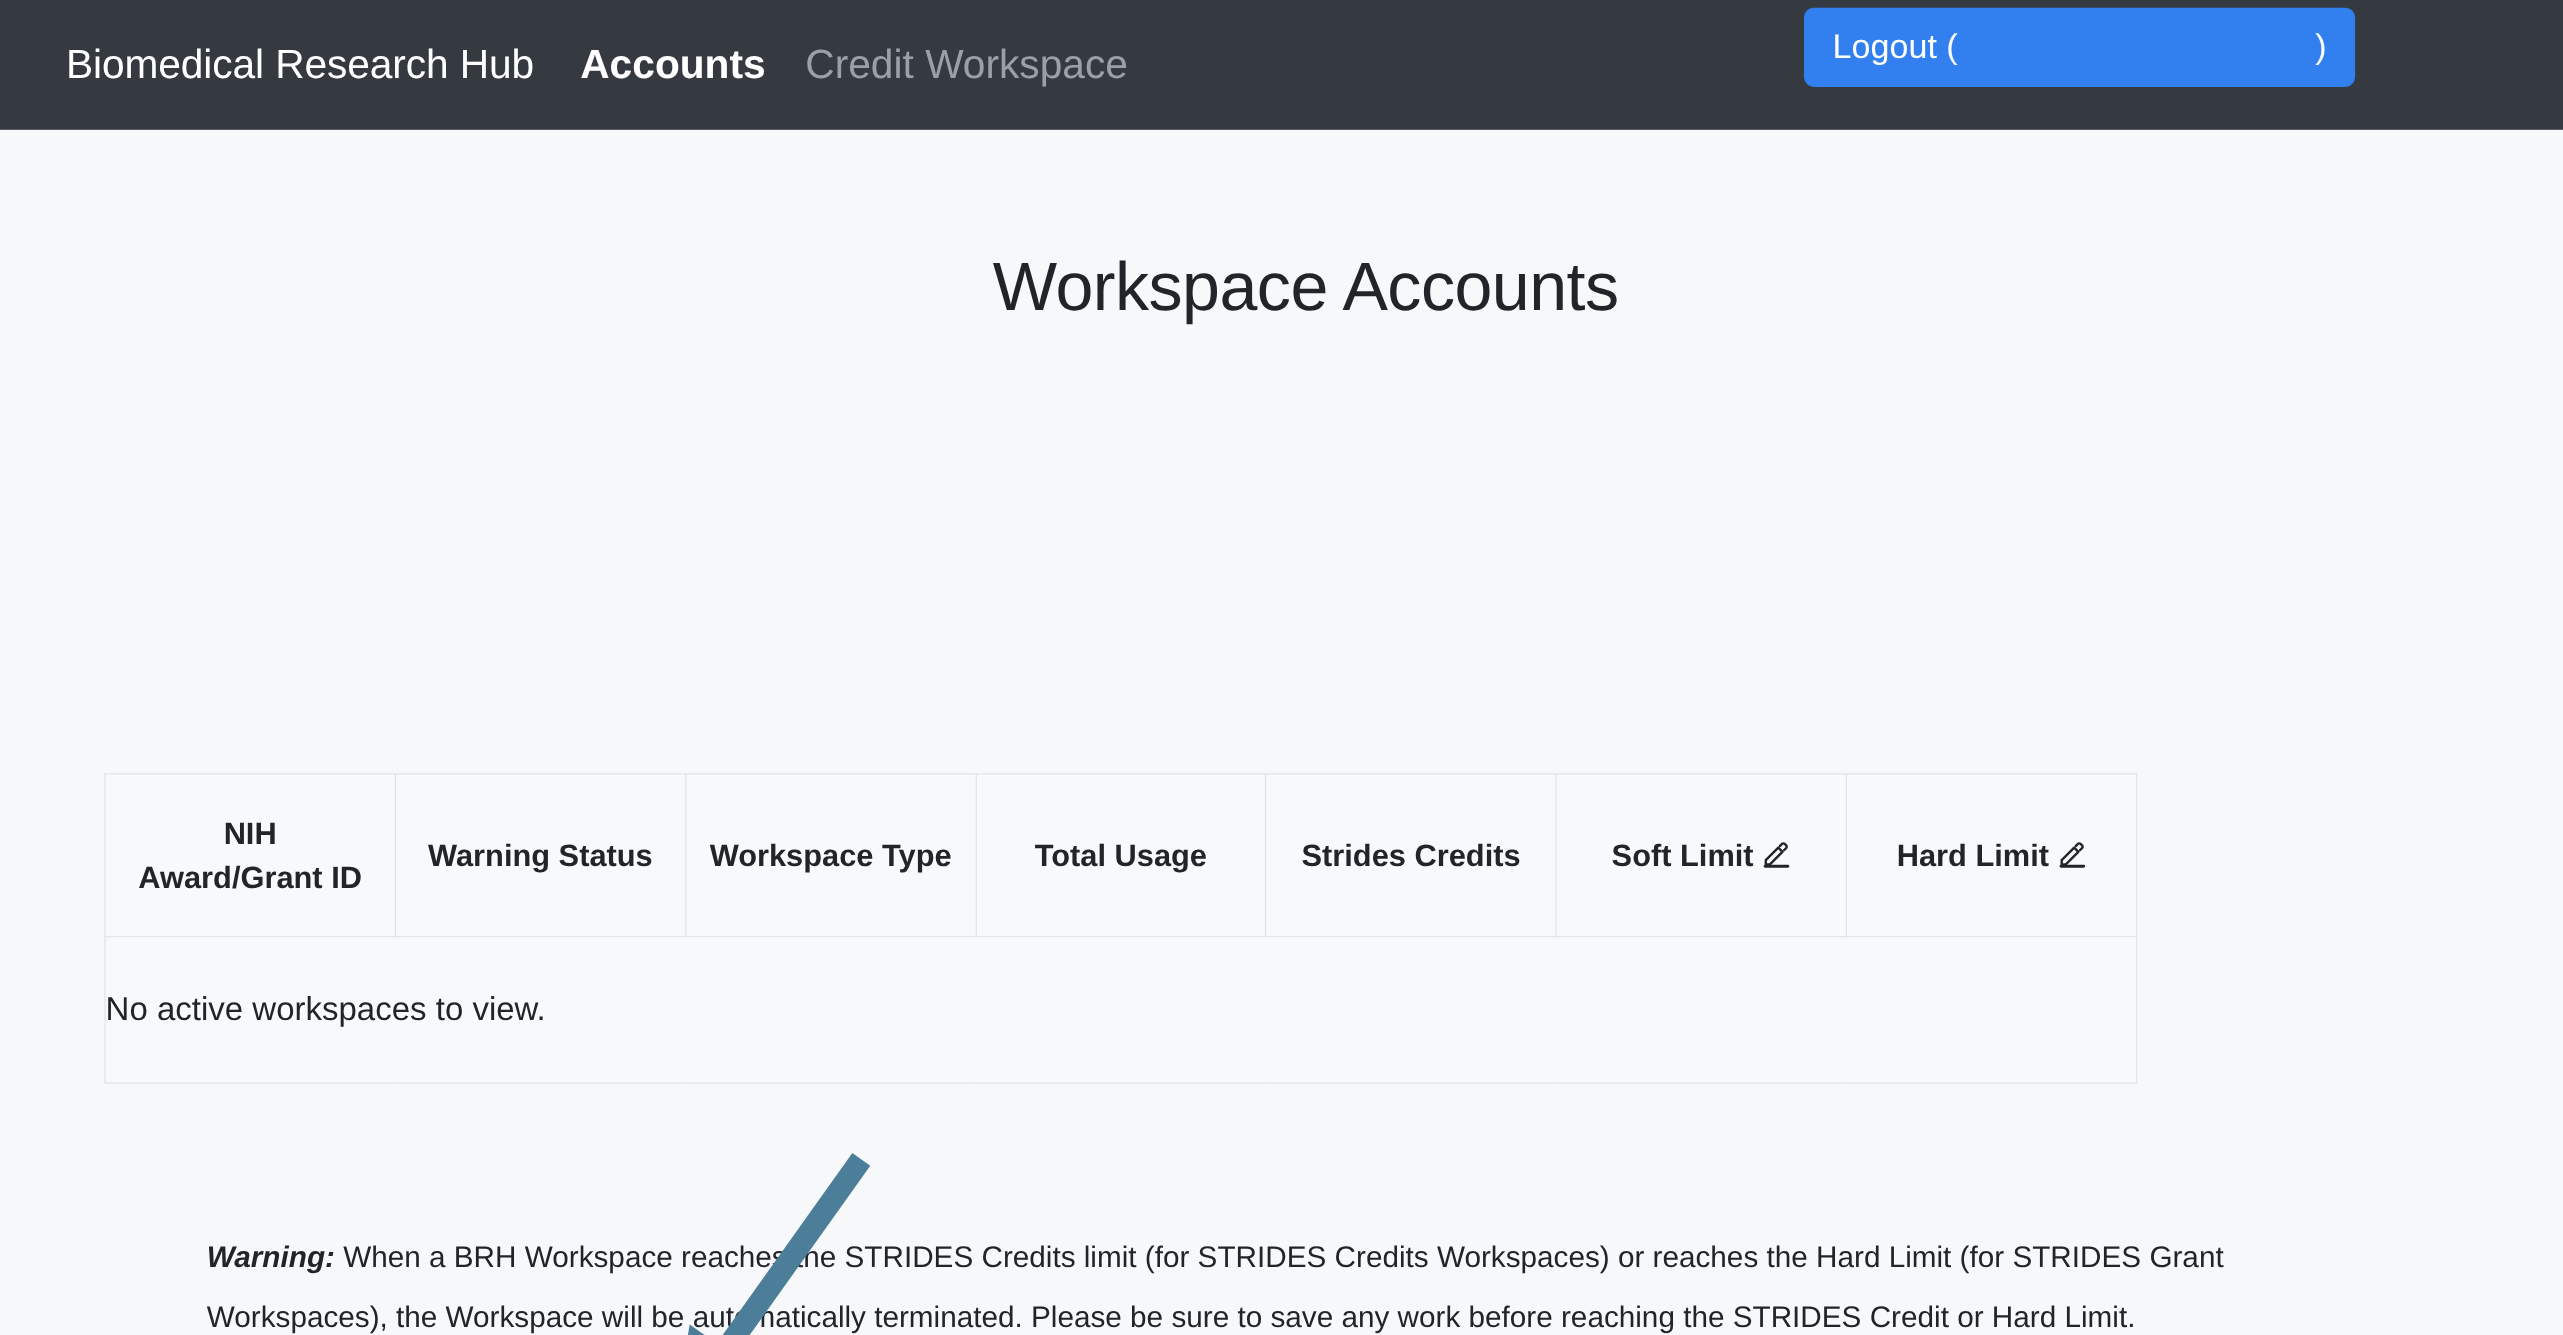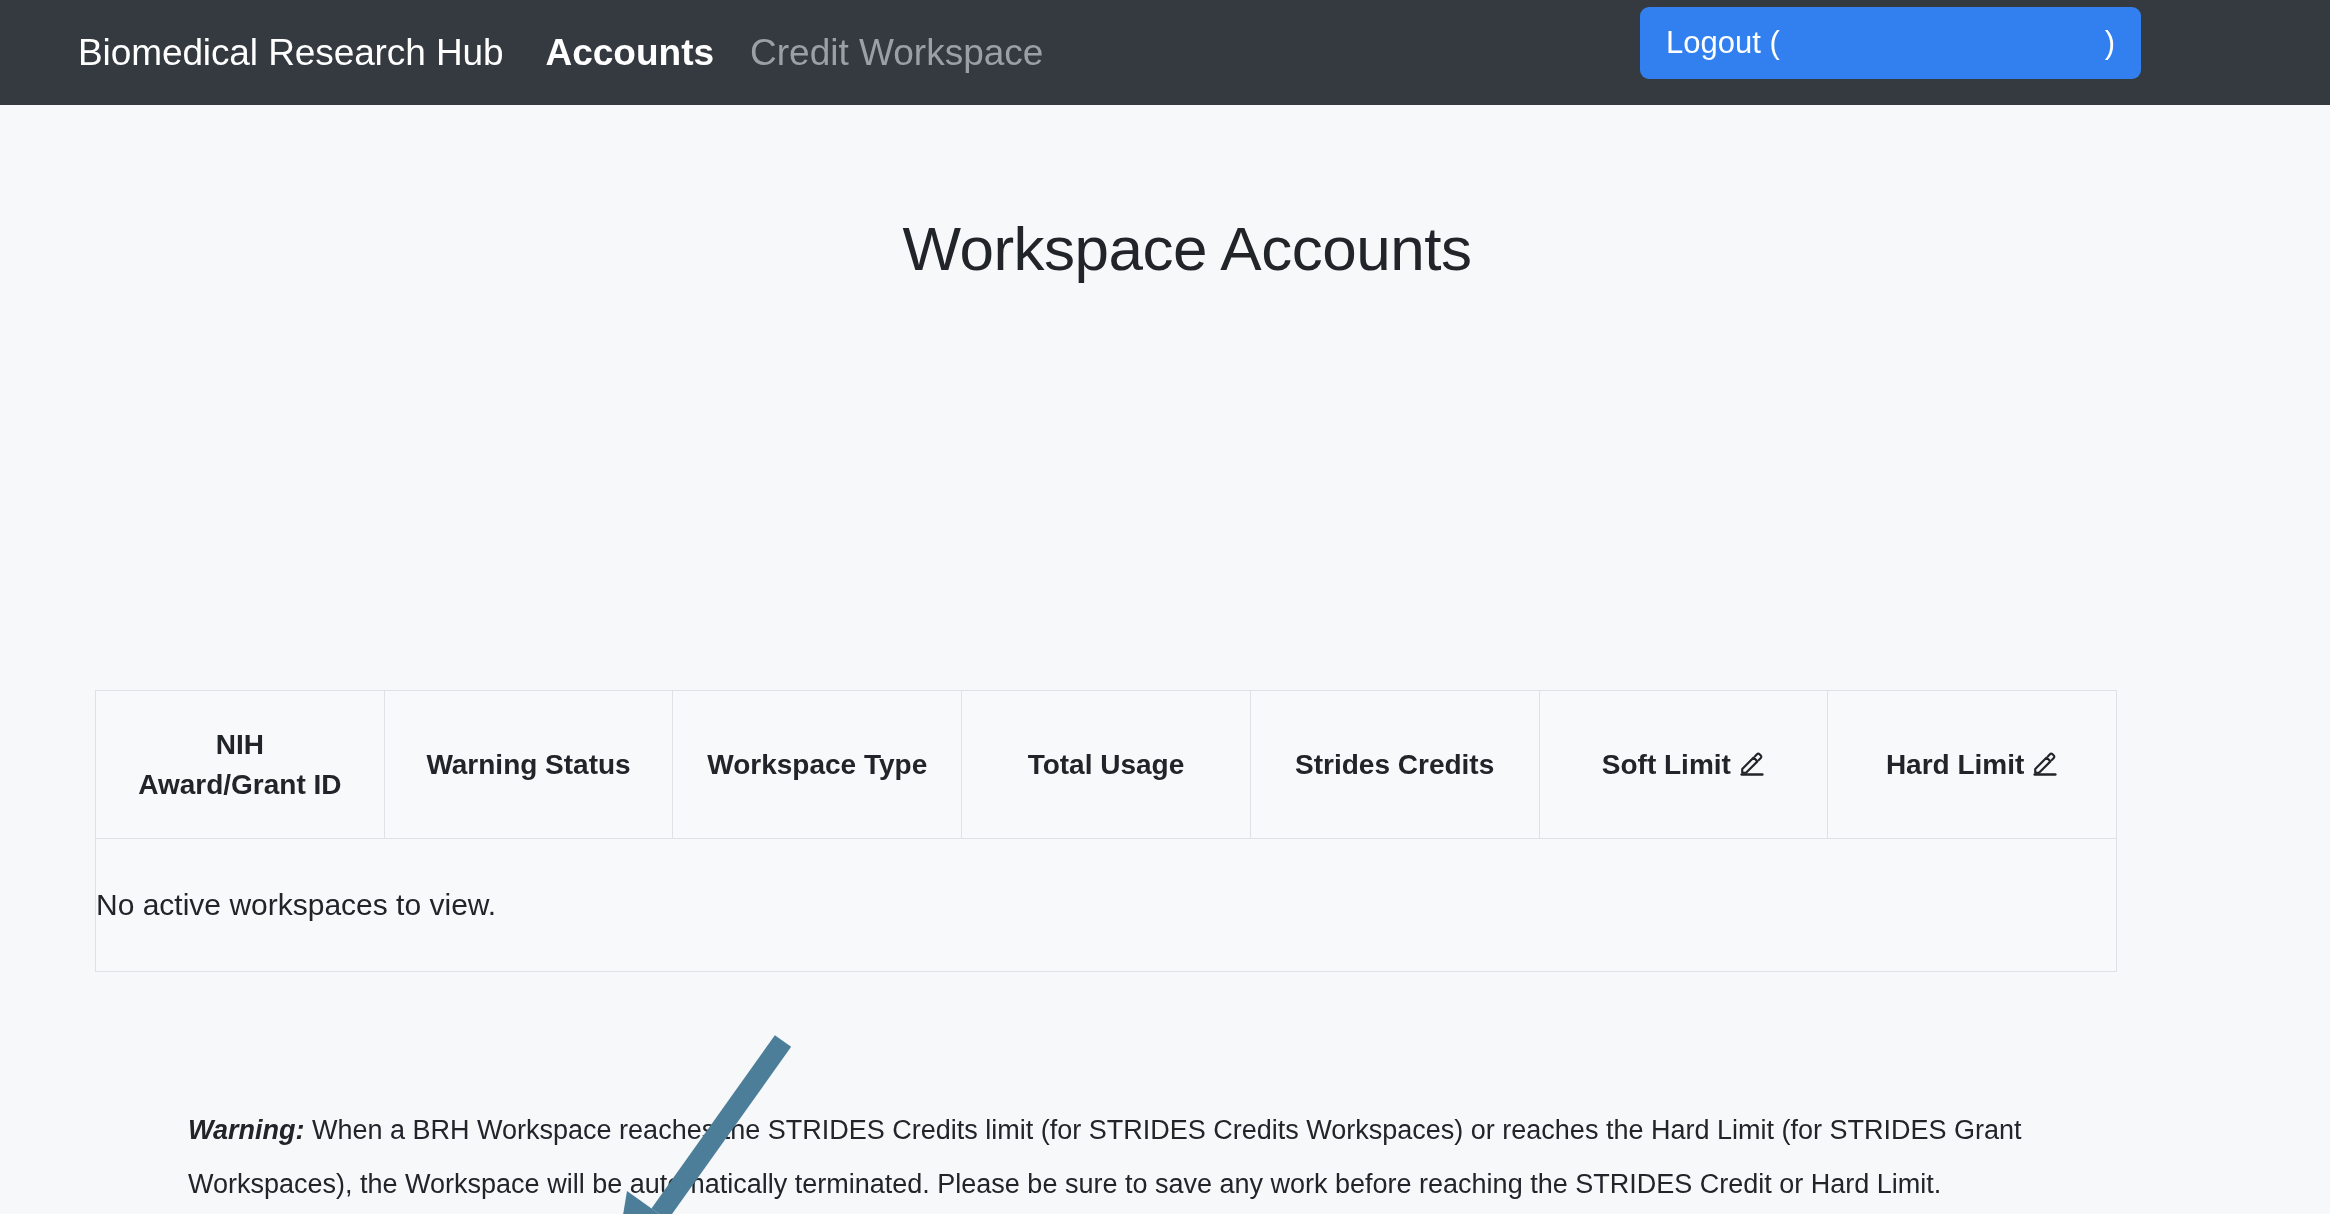--- a/index.html
+++ b/index.html
@@ -8,25 +8,25 @@
     height: 1214px;
     overflow: hidden;
     background: #f6f8fa;
     font-family: "Liberation Sans", sans-serif;
     -webkit-font-smoothing: antialiased;
   }
 
   
   .navbar {
     position: relative;
-    height: 105px;
+    height: 118px;
     background: #343a40;
     display: flex;
     align-items: center;
-    padding: 0 0 0 78px;
+    padding: 0 0 0 60px;
   }
   .brand {
     color: #ffffff;
     font-size: 37px;
     font-weight: 400;
     letter-spacing: -0.1px;
     white-space: nowrap;
   }
   .nav-links {
     display: flex;
@@ -75,21 +75,21 @@
     letter-spacing: -0.5px;
     margin-top: 108px;
     padding-left: 44px;
   }
 
   
   .table-wrap {
     position: absolute;
     left: 95px;
     top: 477px;
-    width: 2022px;
+    width: 1848px;
   }
   table.accounts {
     width: 100%;
     border-collapse: collapse;
     table-layout: fixed;
     background: #f8f9fa;
   }
   table.accounts th,
   table.accounts td {
     border: 1px solid #dee2e6;

